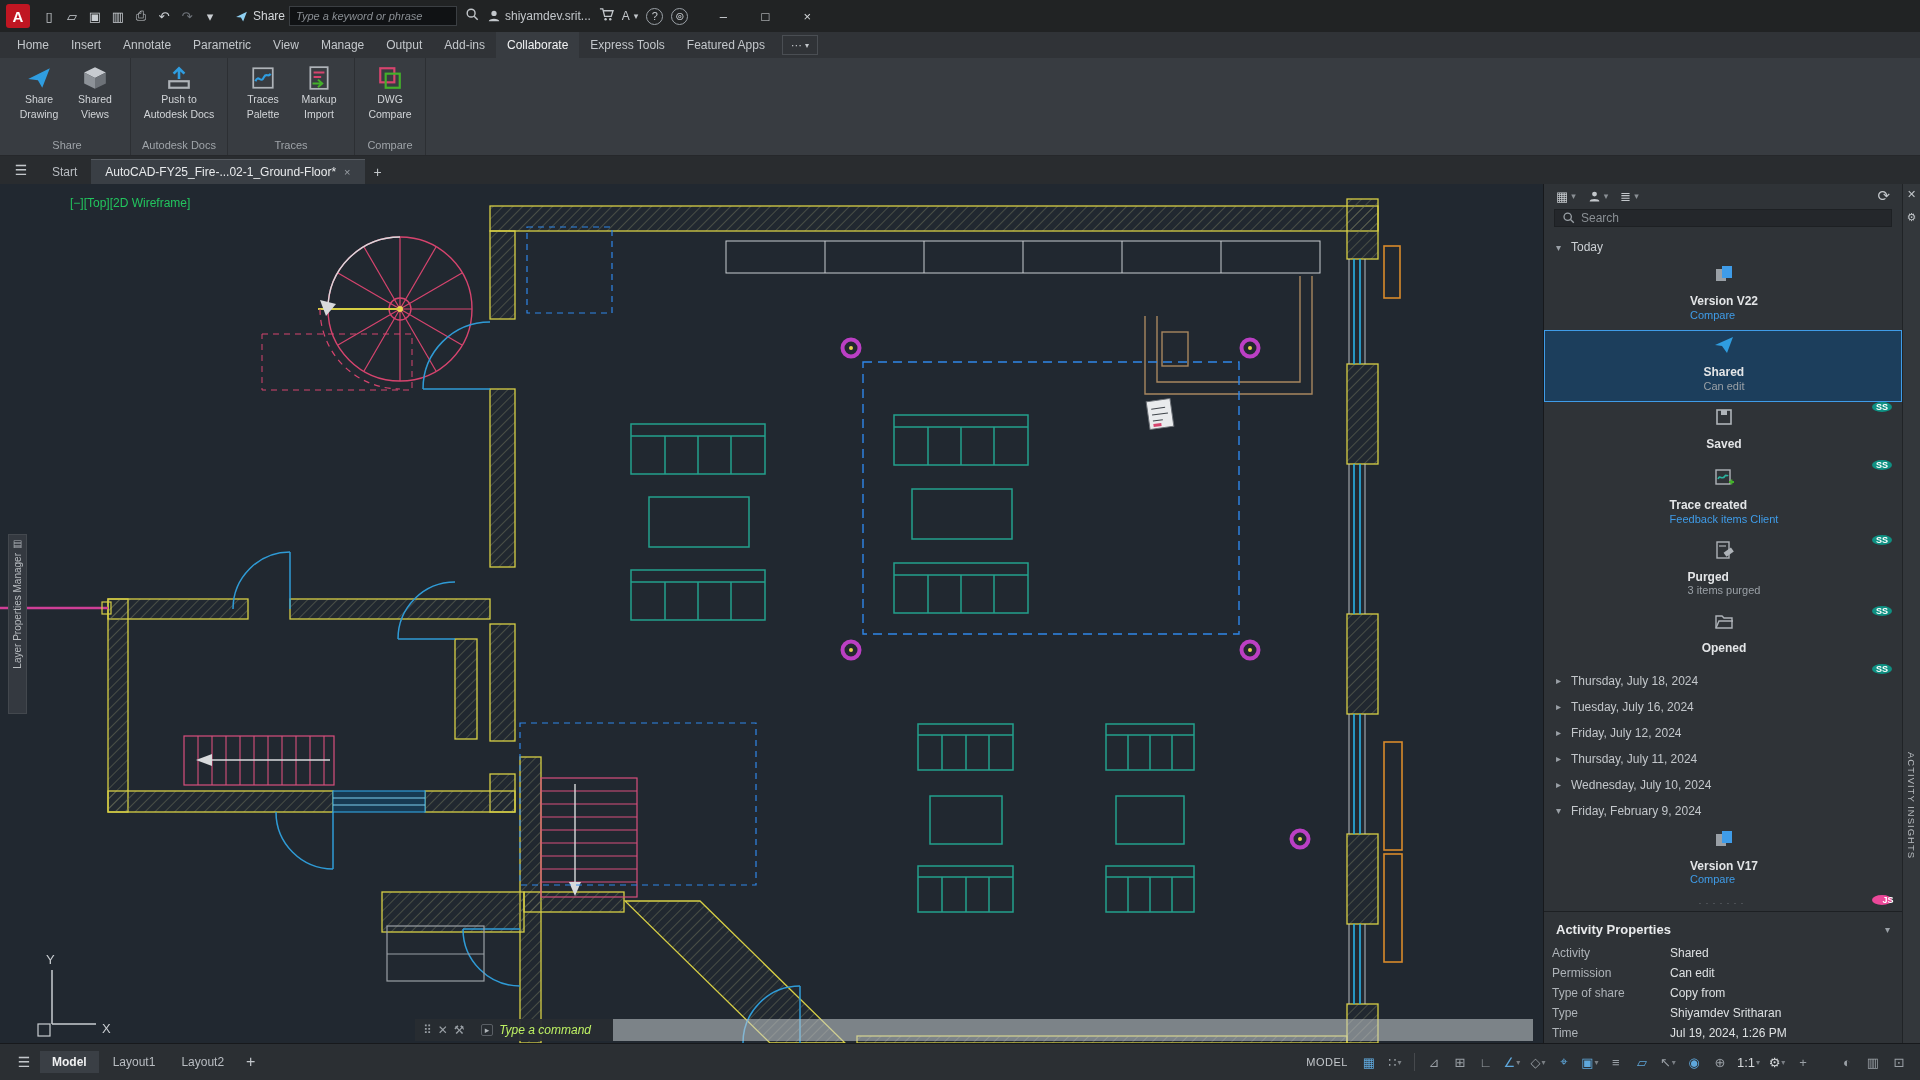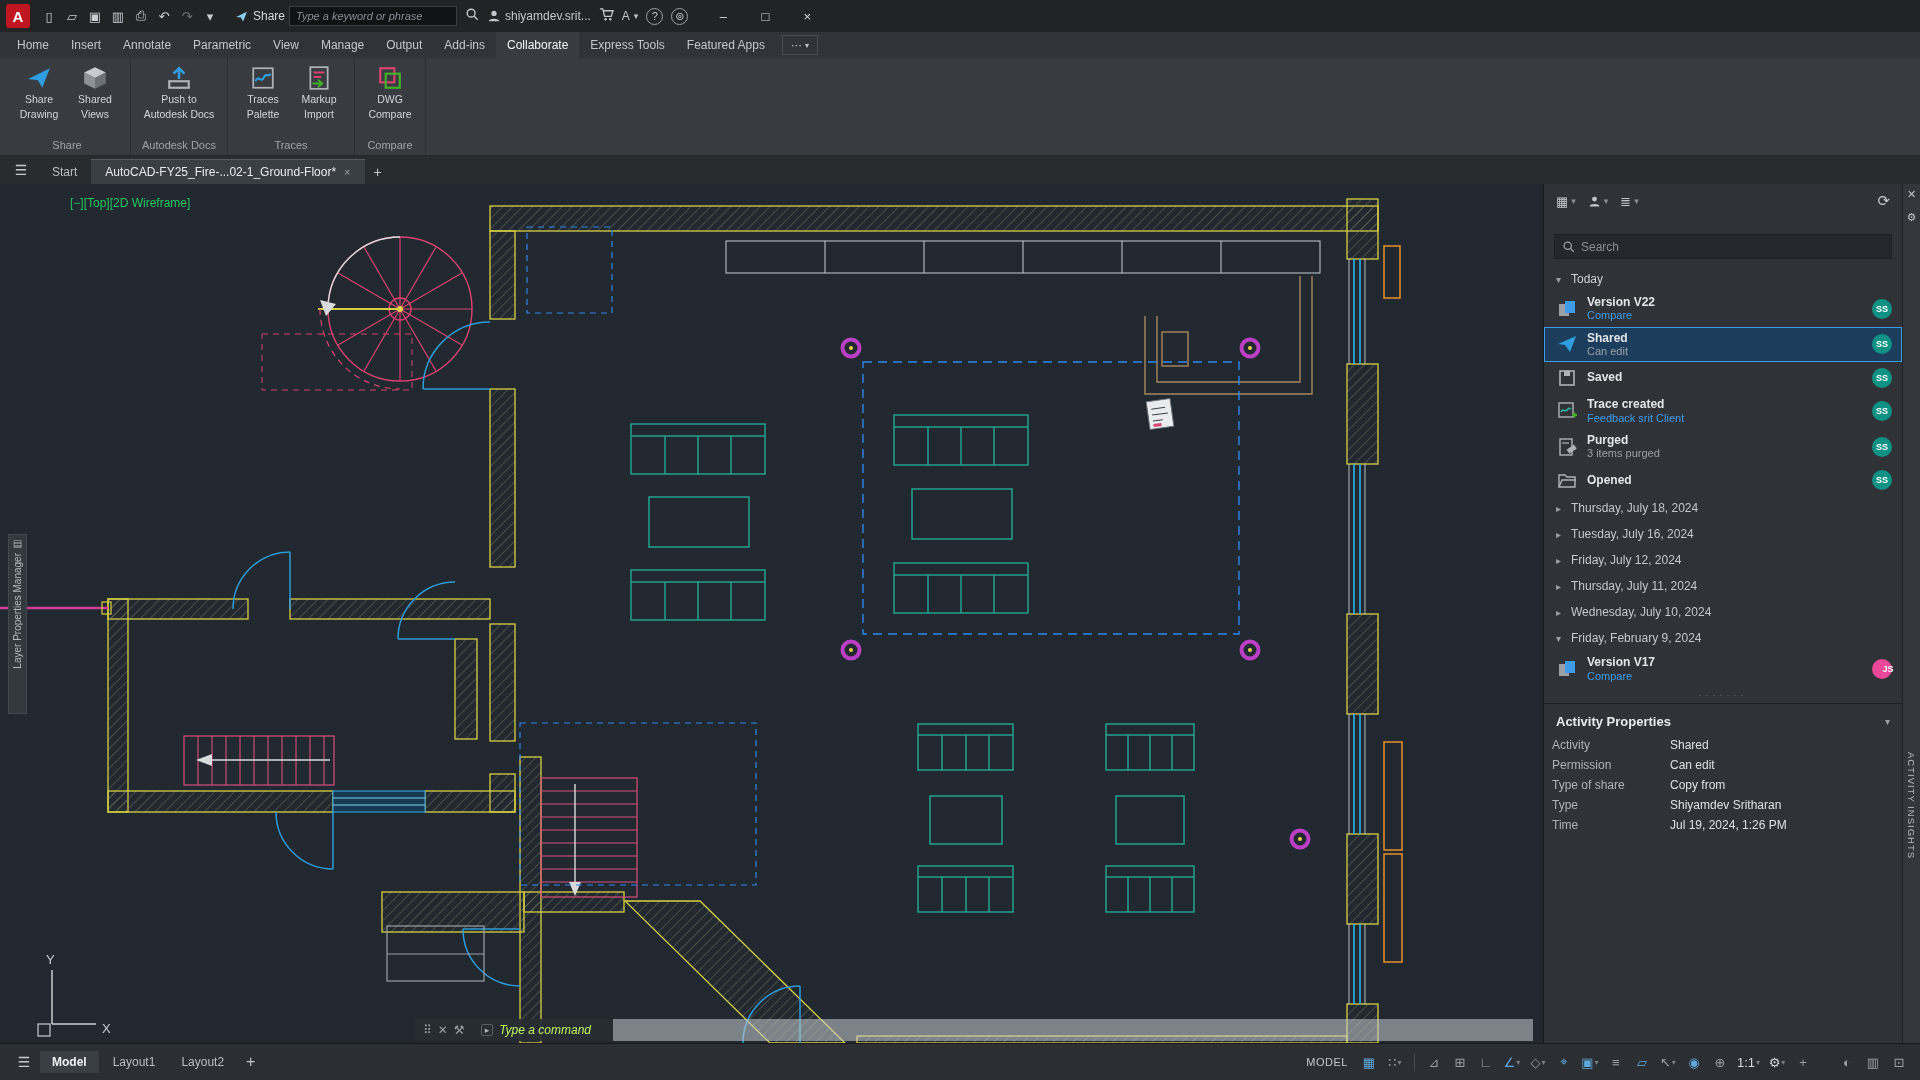--- a/index.html
+++ b/index.html
@@ -68,27 +68,27 @@
   .cl-prompt { border:1px solid #5a5f65; font-size:9px; color:#aeb3b8; padding:0 3px; border-radius:2px; }
   .cl-text { font-size:12px; font-style:italic; color:#bef264; white-space:nowrap; }
   .cl-strip { flex:1; background:rgba(200,205,210,0.55); }
 
   
   .palette { width:359px; background:#2f3337; border-left:1px solid #17191c; display:flex; flex-direction:column; font-size:12px; }
   .pal-toolbar { height:34px; display:flex; align-items:center; gap:12px; padding:0 12px; color:#c3c7cb; }
   .ptool { display:flex; align-items:center; gap:3px; font-size:13px; }
   .ptool .c { font-size:9px; color:#8a8f94; }
   .pal-refresh { margin-left:auto; font-size:15px; color:#c3c7cb; }
-  .pal-search { margin:16px 10px 8px 10px; height:25px; background:#24272b; border:1px solid #1d2023;
+  .pal-search { margin:0 10px 8px 10px; height:25px; background:#24272b; border:1px solid #1d2023;
     display:flex; align-items:center; gap:6px; padding:0 7px; }
   .pal-search input { flex:1; background:transparent; border:none; outline:none; color:#c9cdd1; font-size:12px; }
   .pal-search input::placeholder { color:#8a8f94; }
   .pal-sect { display:flex; align-items:center; gap:7px; padding:5px 12px; color:#cdd1d5; }
   .pal-sect .chev, .pal-date .chev { color:#9aa0a6; font-size:10px; width:8px; }
-  .pal-item { display:flex; align-items:center; gap:9px; padding:4px 10px 4px 12px; min-height:31px; }
+  .pal-item { display:flex; align-items:center; gap:9px; padding:4px 10px 4px 12px; min-height:31px;flex-direction:column; }
   .pal-item.selected { background:#1c3e5c; box-shadow:inset 0 0 0 1px #3f9ce8; }
   .pi-ic { width:22px; height:22px; flex:0 0 22px; }
   .pi-text { display:flex; flex-direction:column; line-height:1.2; }
   .pi-title { color:#e3e5e7; font-weight:bold; font-size:12px; }
   .pi-sub { font-size:11px; color:#9aa0a6; }
   .pi-sub.link { color:#3f9ce8; }
   .badge { margin-left:auto; width:20px; height:20px; border-radius:50%; display:flex; align-items:center;
     justify-content:center; font-size:9px; font-weight:bold; color:#fff; }
   .badge.ss { background:#0f9183; } .badge.js { background:#ec4899;padding-left:12px; }
   .pal-date { display:flex; align-items:center; gap:7px; padding:6px 12px; color:#c3c7cb; }
@@ -634,21 +634,21 @@
     </div>
 
     <div class="pal-item">
       <svg class="pi-ic" viewBox="0 0 22 22">
           <rect x="3" y="3" width="14" height="14" fill="none" stroke="#aeb3b8" stroke-width="1.4"></rect>
           <path d="M5 12 C7 7 9 14 12 9 C13 7 14 10 15 8" stroke="#2bb3a0" stroke-width="1.6" fill="none"></path>
           <path d="M16 15 h5 M18.5 12.5 v5" stroke="#43b02a" stroke-width="1.8"></path>
         </svg>
       <div class="pi-text">
         <span class="pi-title">Trace created</span>
-        <span class="pi-sub link">Feedback srit Client</span>
+        <span class="pi-sub link">Feedback items Client</span>
       </div>
       <span class="badge ss">SS</span>
     </div>
 
     <div class="pal-item">
       <svg class="pi-ic" viewBox="0 0 22 22">
           <rect x="4" y="3" width="12" height="16" fill="none" stroke="#aeb3b8" stroke-width="1.4"></rect>
           <line x1="6" y1="7" x2="13" y2="7" stroke="#aeb3b8" stroke-width="1.2"></line>
           <rect x="11" y="11" width="9" height="5" transform="rotate(-35 15 13)" fill="#aeb3b8"></rect>
         </svg>

